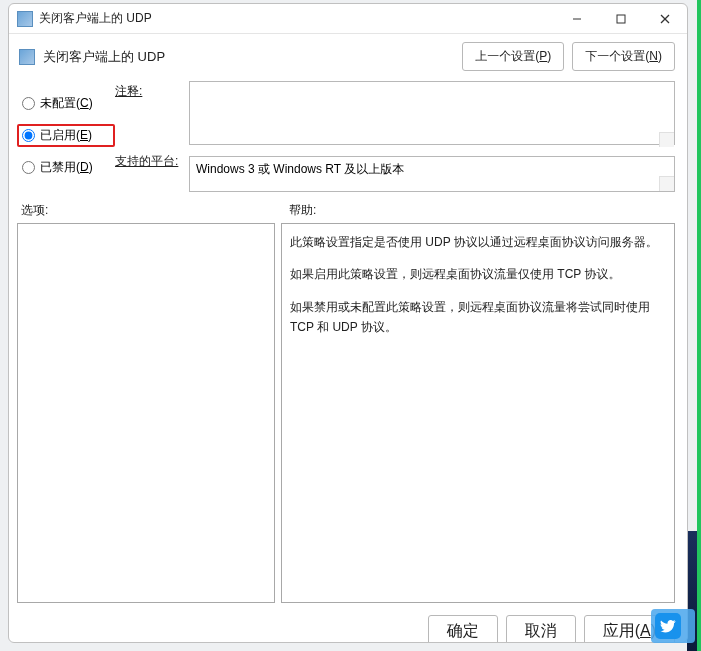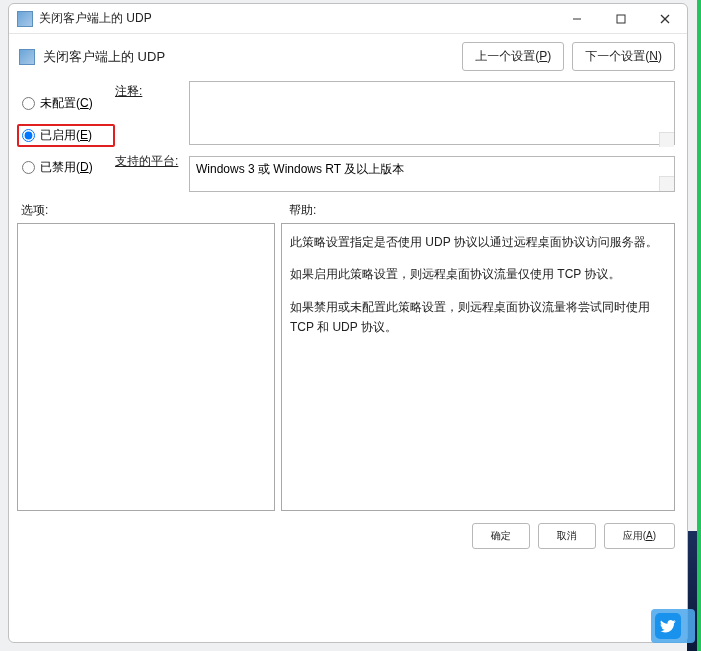--- a/index.html
+++ b/index.html
@@ -139,42 +139,42 @@
     .midlabels .opts { width: 268px; }
     .midlabels .help { flex: 1; }
     .panels {
       display: flex;
       padding: 0 12px 6px 8px;
       gap: 6px;
     }
     .panel {
       border: 1px solid #a8a8a8;
       background: #fff;
-      height: 288px;
+      height: 380px;
       flex: 1;
       padding: 8px;
       font-size: 12px;
       line-height: 1.7;
       color: #222;
       overflow: hidden;
     }
     .panel.left { width: 258px; flex: 0 0 258px; }
     .panel p { margin-bottom: 12px; }
     .bottombar {
       display: flex;
       justify-content: flex-end;
       gap: 8px;
       padding: 6px 12px;
     }
     .std-btn {
       border: 1px solid #b8b8b8;
       background: #ffffff;
       border-radius: 3px;
       padding: 5px 18px;
-      font-size: 10px;
+      font-size: 16px;
       color: #222;
     }
     .watermark {
       position: absolute;
       right: 2px;
       bottom: 8px;
       display: flex;
       align-items: center;
       background: rgba(79,168,237,0.88);
       color: #fff;

